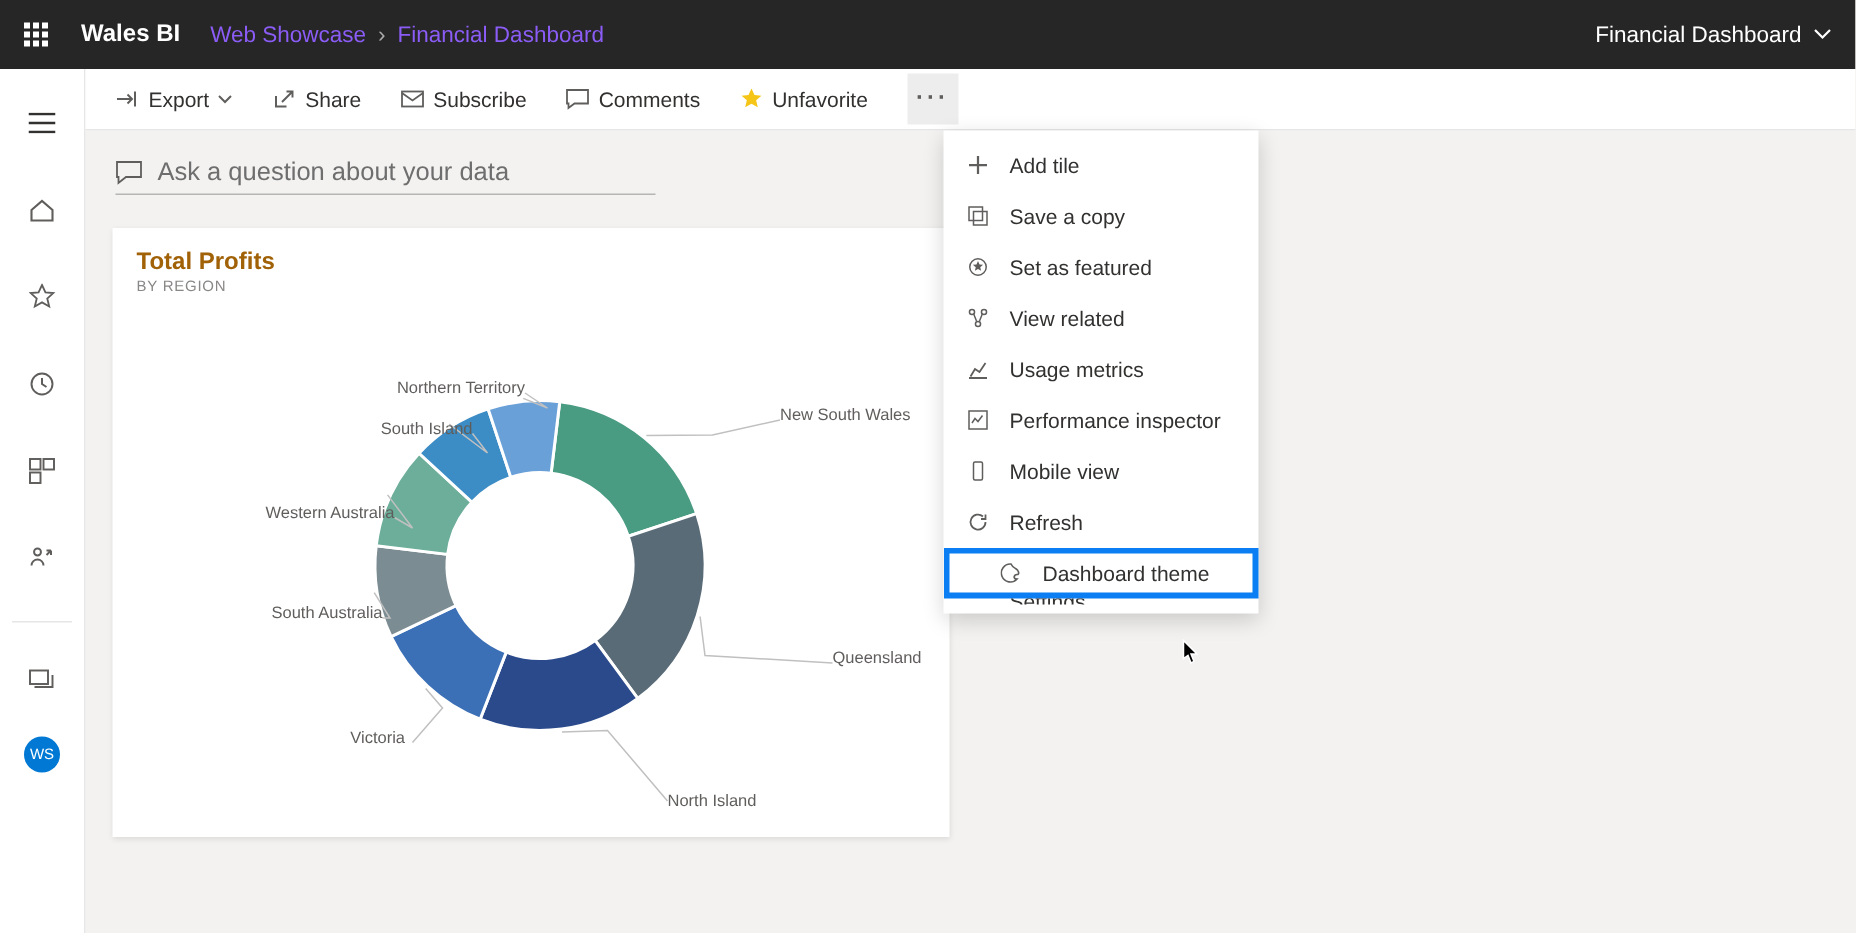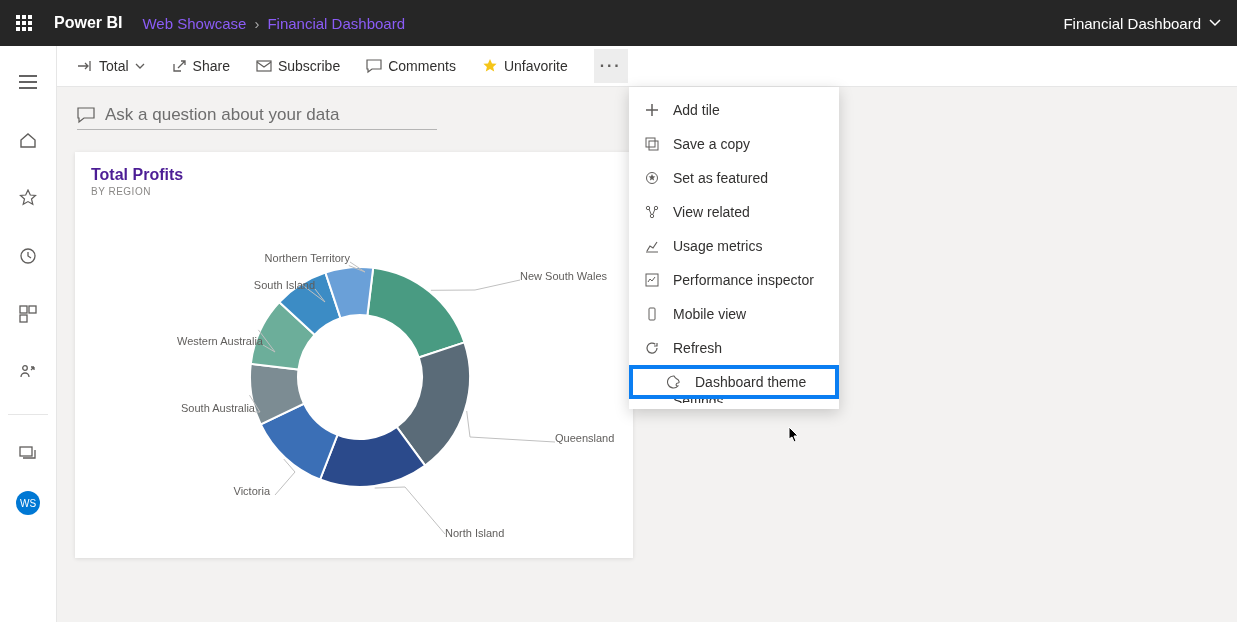--- a/index.html
+++ b/index.html
@@ -100,21 +100,21 @@
 .tile {
   margin-top:22px;
   width: 558px;
   height: 406px;
   background:#fff;
   box-shadow: 0 1px 4px rgba(0,0,0,.1);
   padding: 14px 16px;
   box-sizing:border-box;
   position:relative;
 }
-.tile h3 { margin:0; font-size:16px; font-weight:600; color:#4c1d95; }
+.tile h3 { margin:0; font-size:16px; font-weight:600; color:#a16207; }
 .tile .sub { margin-top:2px; font-size:10px; letter-spacing:.5px; color:#8a8886; text-transform:uppercase; }
 
 .donut-wrap {
   position:absolute;
   left:50px; top:60px;
   width:470px; height:330px;
 }
 .donut-wrap svg { overflow:visible; }
 .seg-label { font-size:11px; fill:#605e5c; }
 .leader { stroke:#c0c0c0; stroke-width:1; fill:none; }
@@ -153,21 +153,21 @@
     <span></span>
       <span></span>
       <span></span>
       <span></span>
       <span></span>
       <span></span>
       <span></span>
       <span></span>
       <span></span>
   </div>
-  <div class="brand">Power BI</div>
+  <div class="brand">Wales BI</div>
   <div class="bc-item">Web Showcase</div>
   <div class="bc-sep">›</div>
   <div class="bc-item">Financial Dashboard</div>
   <div class="spacer"></div>
   <div class="page-select">
     <span>Financial Dashboard</span>
     <svg class="chev" viewBox="0 0 12 12">
         <path d="M1 3l5 5 5-5" stroke="#fff" stroke-width="1.5" fill="none"></path>
       </svg>
   </div>
@@ -224,21 +224,21 @@
 
   <div class="main">
 
     <div class="cmdbar">
       <div class="cmd">
         <span class="icon">
           <svg width="16" height="16" viewBox="0 0 16 16">
               <path d="M1 8h10m-3-3l3 3-3 3M13 3v10" stroke="#605e5c" fill="none" stroke-width="1.3"></path>
             </svg>
         </span>
-        <span>Total</span>
+        <span>Export</span>
         <svg class="chev-sm" viewBox="0 0 10 10">
             <path d="M1 3l4 4 4-4" stroke="#605e5c" fill="none" stroke-width="1.3"></path>
           </svg>
       </div>
       <div class="cmd">
         <span class="icon">
           <svg width="16" height="16" viewBox="0 0 16 16">
               <path d="M10 3l4 0v4M14 3L7 10M3 6v7h7" stroke="#605e5c" fill="none" stroke-width="1.3"></path>
             </svg>
         </span>

